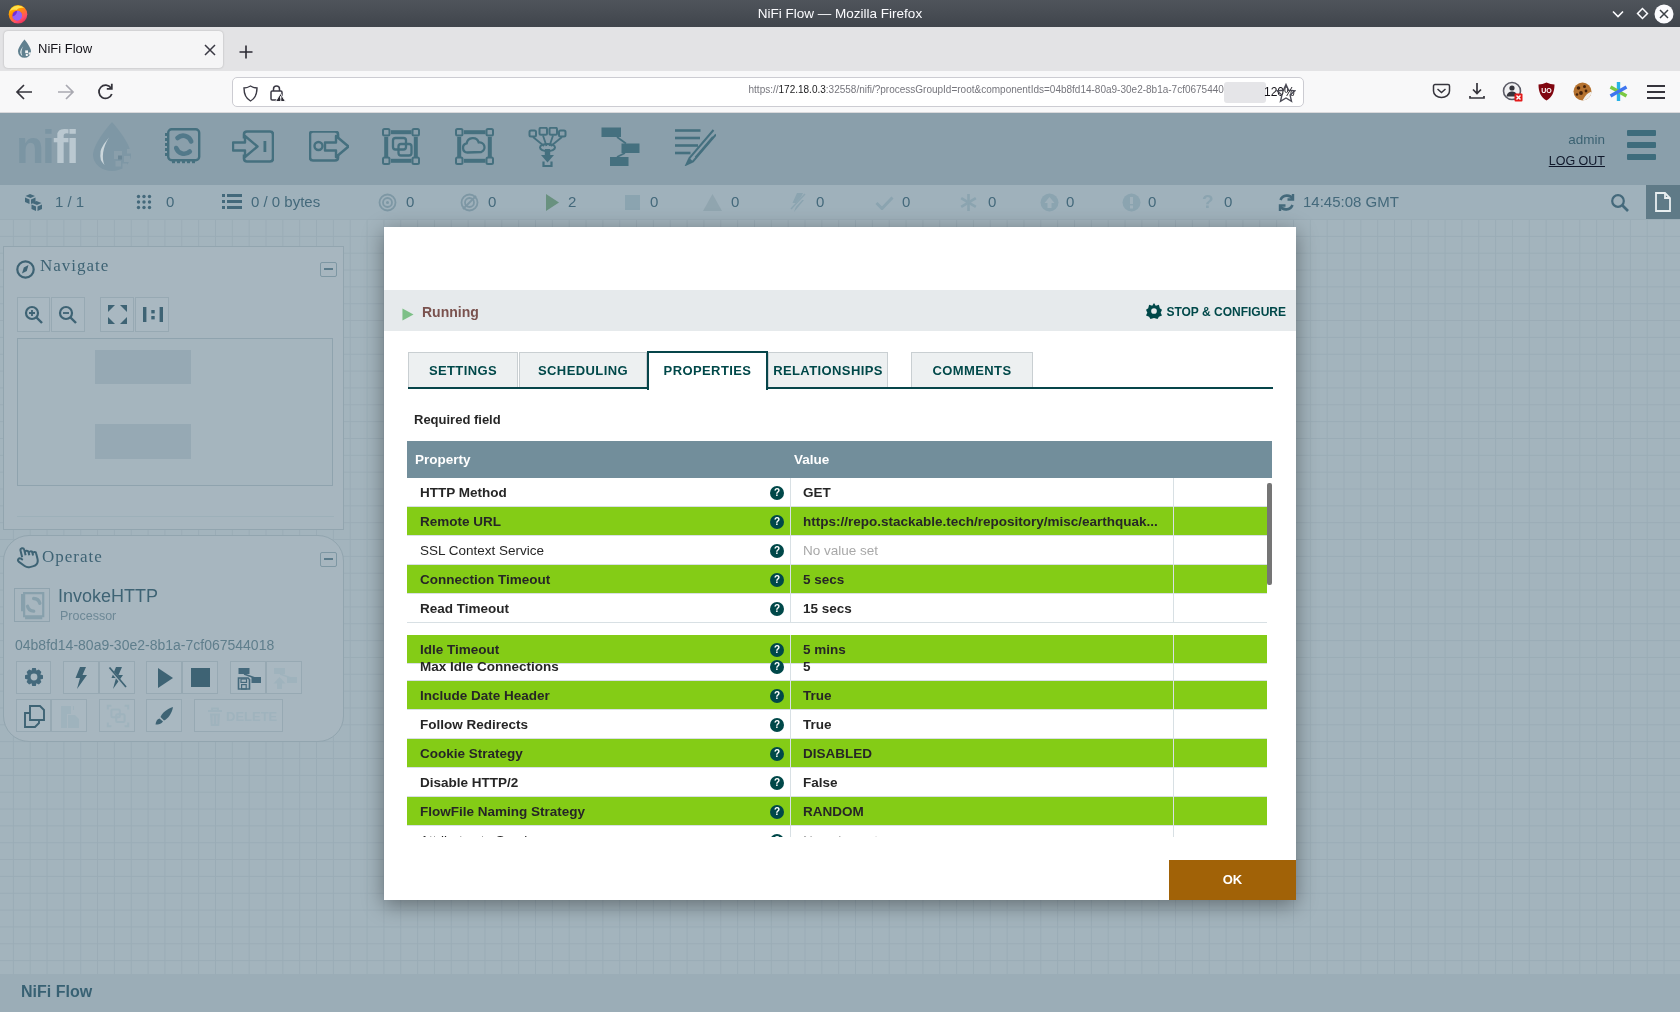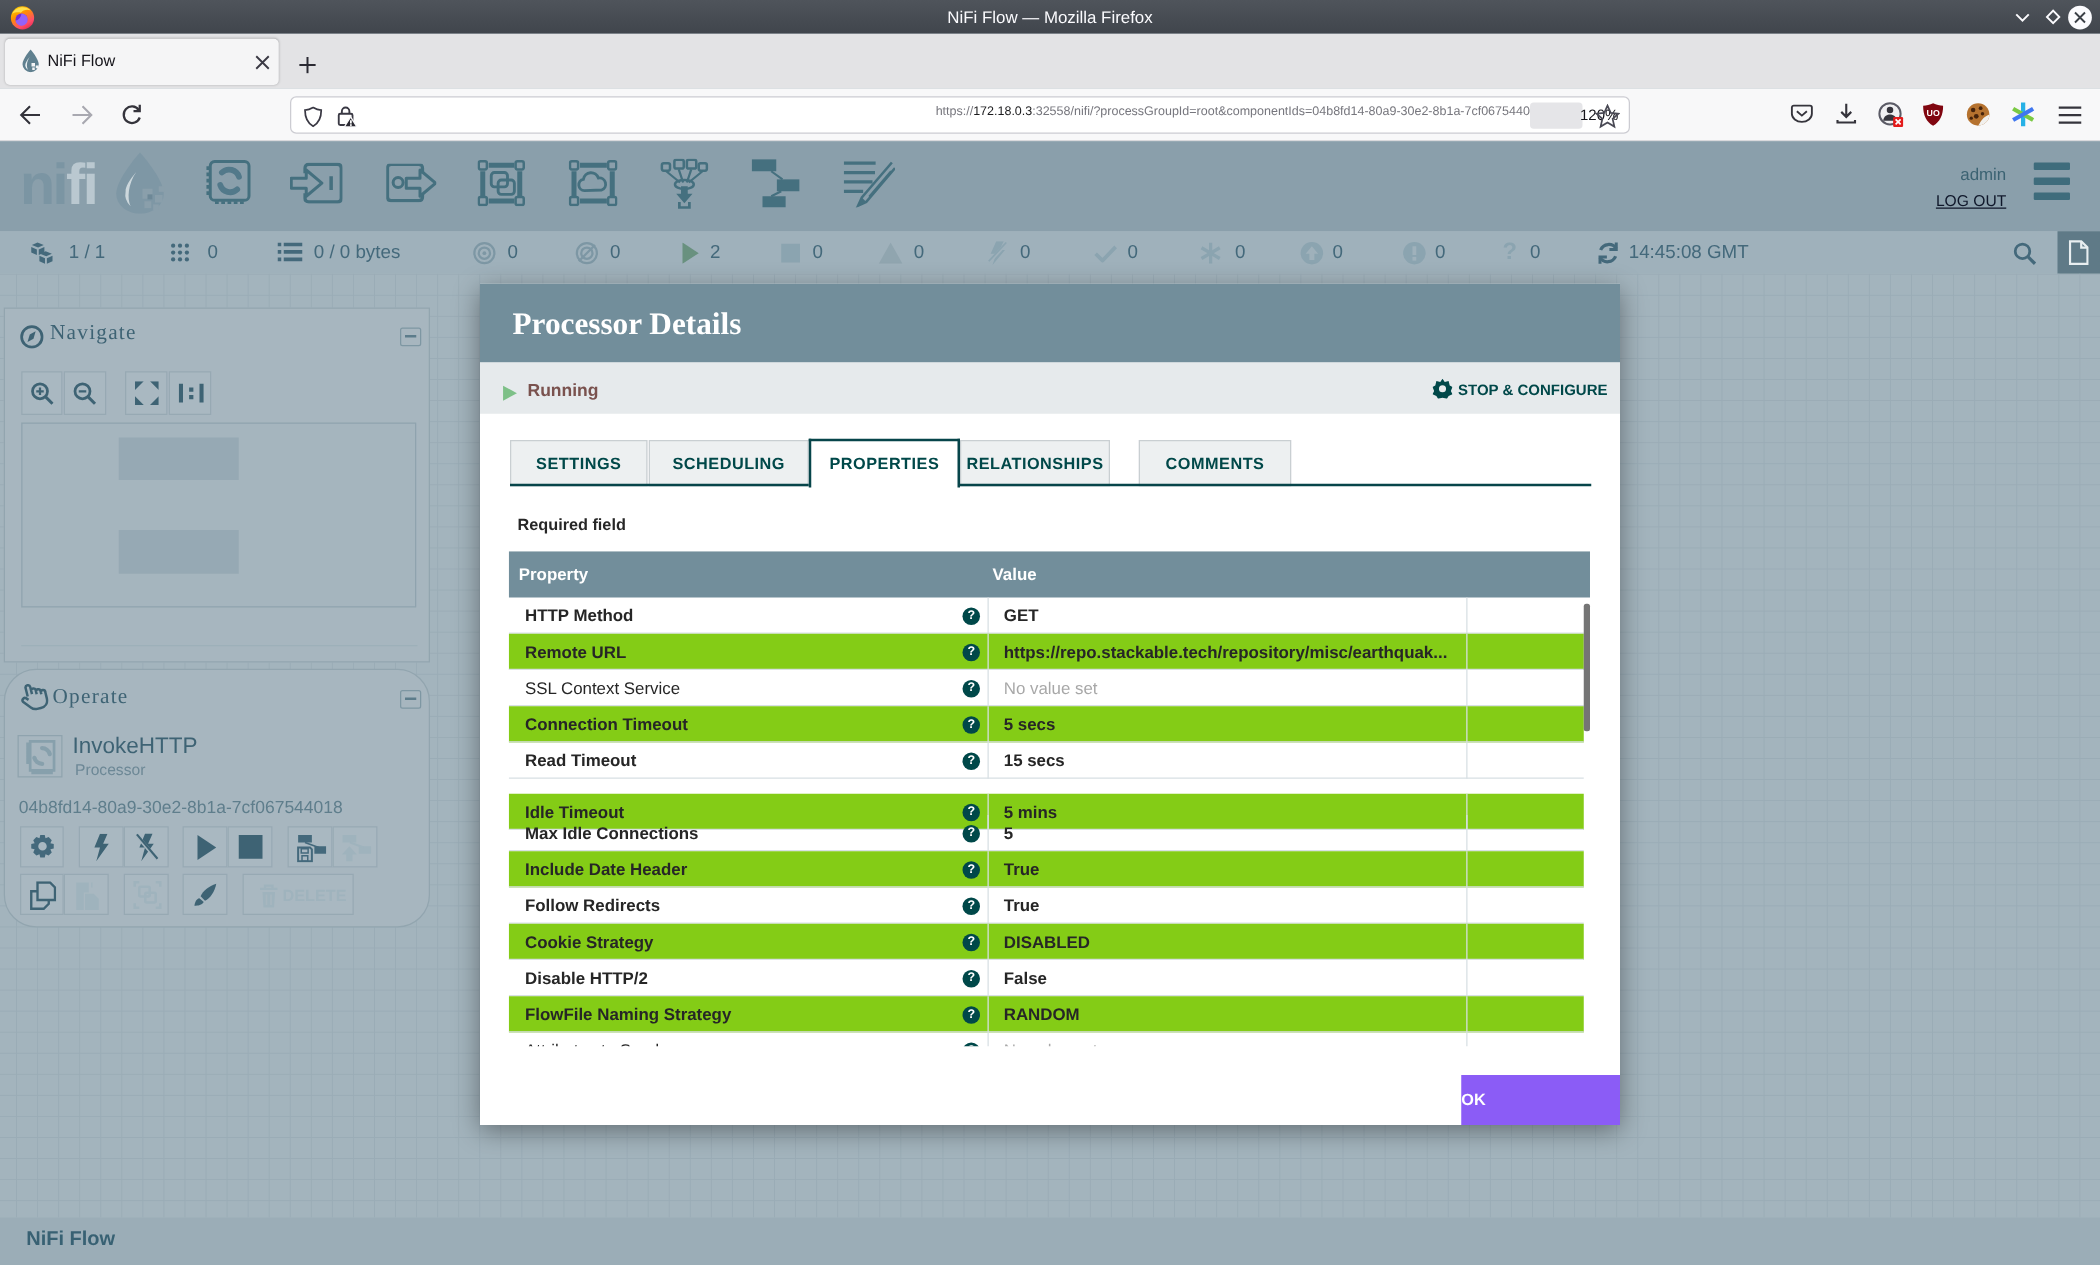--- a/index.html
+++ b/index.html
@@ -46,21 +46,21 @@
 #pthead { left:0; top:0; width:865px; height:37px; background:#728e9b; color:#fff; font-size:13.5px; font-weight:bold; }
 .prow { position:absolute; left:0; width:860px; height:29px; border-bottom:1px solid #d8e0e4; font-size:13.5px; color:#262626; }
 .prow.alt { background:#84cc16; }
 .pname { position:absolute; left:13px; top:7px; font-weight:bold; }
 .pval { position:absolute; left:396px; top:7px; font-weight:bold; }
 .novalue { color:#a8a8a8; font-weight:normal; }
 .vline1 { position:absolute; left:383px; top:0; width:1px; height:29px; background:#d8e0e4; }
 .vline2 { position:absolute; left:766px; top:0; width:1px; height:29px; background:#d8e0e4; }
 .qm { position:absolute; left:363px; top:8px; width:14px; height:14px; border-radius:50%; background:#004849; color:#fff; font-size:10px; font-weight:bold; text-align:center; line-height:14px; }
 #sbthumb { left:883px; top:256px; width:5px; height:102px; background:#757575; border-radius:2px; }
-#okbtn { left:785px; top:633px; width:127px; height:40px; background:#8b5cf6; color:#fff; font-size:13px; font-weight:bold; text-align:left; line-height:40px; }
+#okbtn { left:785px; top:633px; width:127px; height:40px; background:#a16207; color:#fff; font-size:13px; font-weight:bold; text-align:center; line-height:40px; }
 </style>
 </head>
 <body>
 <div class="abs" id="titlebar">
   <svg class="abs" style="left:8px;top:4px;" width="20" height="20" viewBox="0 0 20 20">
     <defs>
         <linearGradient id="fxo" x1="0.2" y1="0" x2="0.8" y2="1">
           <stop offset="0%" stop-color="#ffd400"></stop>
           <stop offset="35%" stop-color="#ff9100"></stop>
           <stop offset="75%" stop-color="#ff4d6a"></stop>
@@ -542,23 +542,20 @@
           <path d="M6.2 8.5 V17 M9.8 8.5 V17" stroke="#a7b6bf" stroke-width="1.4"></path>
         </svg>
       <span style="position:absolute;left:31px;top:9px;font-size:13px;font-weight:bold;color:#9fb3bd;">DELETE</span>
     </div>
   </div>
   <div class="abs" id="nffooter">
       <div class="abs bc" style="left:21px;top:9px;font-size:16px;font-weight:bold;color:#386173;">NiFi Flow</div>
     </div>
 </div>
 <div class="abs" id="modal">
-  <div class="abs" id="mhead">
-      <div class="abs mt">Processor Details</div>
-    </div>
   <div class="abs" id="mstatus">
     <svg class="abs" style="left:18px;top:18px;" width="12" height="13" viewBox="0 0 13 14">
         <path d="M0.5 0.5 L12.5 7 L0.5 13.5 Z" fill="#7dc087"></path>
       </svg>
     <div class="abs run">Running</div>
     <svg class="abs" style="left:762px;top:13px;" width="16" height="16" viewBox="0 0 18 18">
         <path d="M9 0 L11 3 L14.5 2 L15.5 6 L18 7.5 L16.5 11 L18 14 L14.5 15.5 L13 18 L9 17 L5 18 L3.5 15.5 L0 14 L1.5 11 L0 7.5 L2.5 6 L3.5 2 L7 3 Z M9 5.8 A3.2 3.2 0 1 0 9 12.2 A3.2 3.2 0 1 0 9 5.8" fill="#004849" fill-rule="evenodd"></path>
       </svg>
     <div class="abs" id="stopcfg">STOP &amp; CONFIGURE</div>
   </div>

